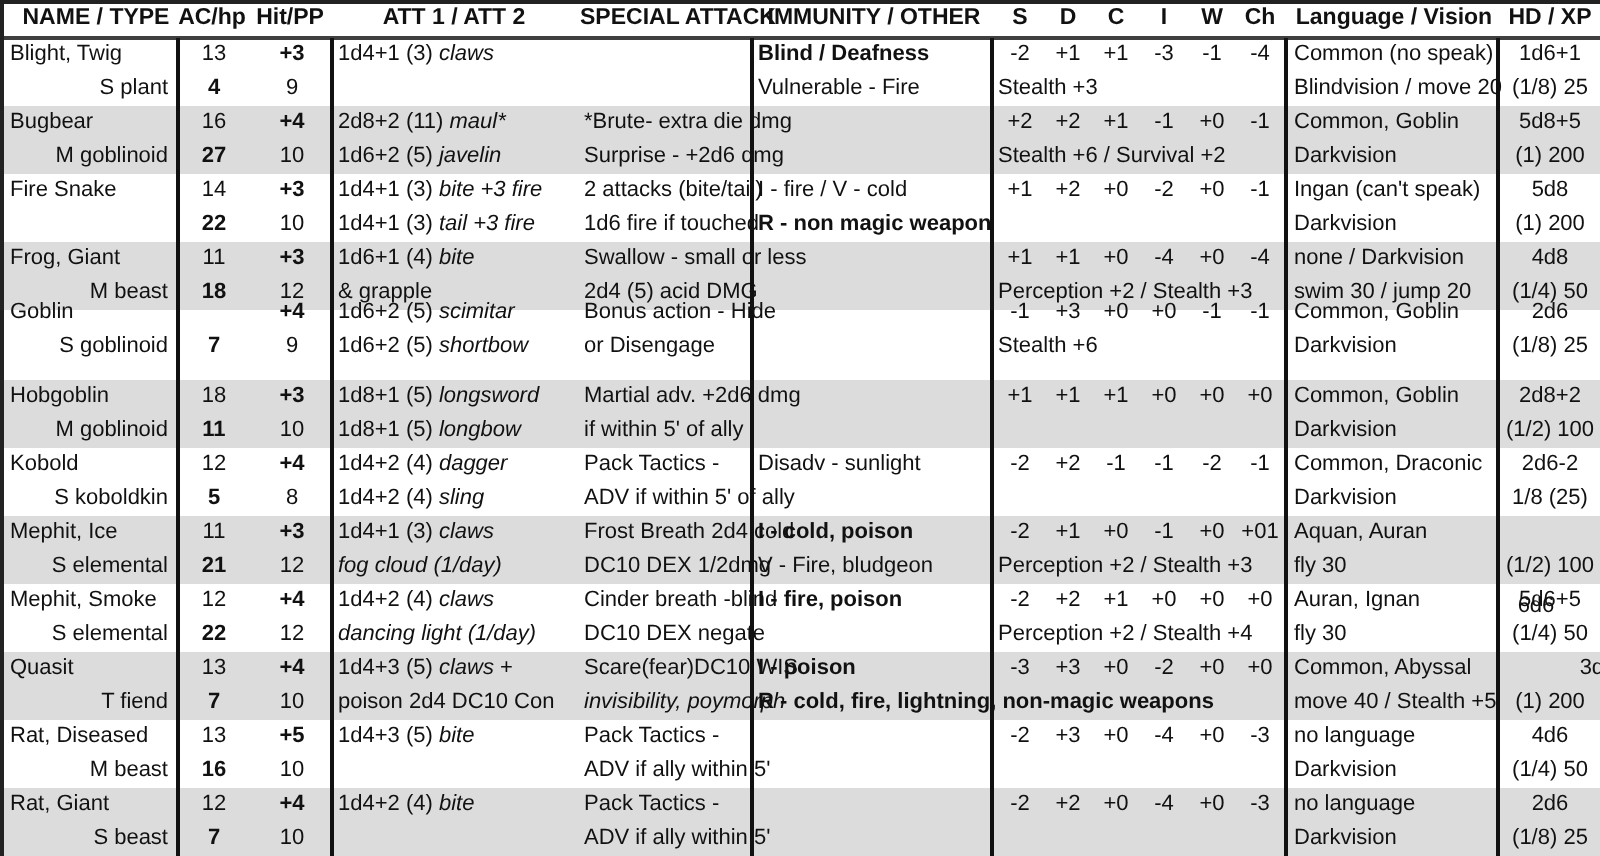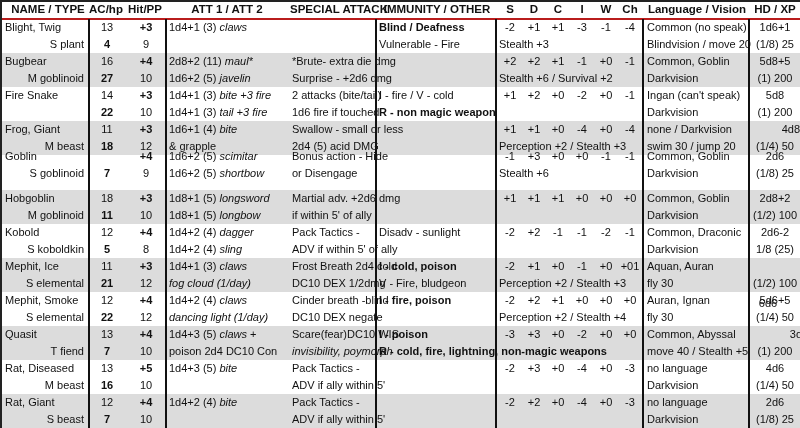--- a/index.html
+++ b/index.html
@@ -1,18 +1,18 @@
 <!DOCTYPE html>
 <html><head>
 <meta charset="utf-8">
 <style>
   html, body { margin:0; padding:0; background:#ffffff; }
   body { width:800px; height:428px; overflow:hidden; font-family:"Liberation Sans", sans-serif; font-size:11px; color:#111; }
   .sheet { position:absolute; left:0; top:0; width:798px; height:426px; border:1px solid #222; border-top:2px solid #222; border-left:2px solid #222; }
-  .hdr { position:absolute; left:0; top:0; height:16px; width:798px; font-weight:bold; font-size:11.5px; border-bottom:2px solid #b91c1c; background:#fff; }
+  .hdr { position:absolute; left:0; top:0; height:16px; width:798px; font-weight:bold; font-size:11.5px; border-bottom:2px solid #404040; background:#fff; }
   .hdr span { position:absolute; top:1px; text-align:center; white-space:nowrap; }
   .row { position:absolute; left:0; width:798px; height:34px; }
   .row.shade { background:#dcdcdc; }
   .ln { position:absolute; height:17px; line-height:17px; white-space:nowrap; }
   .l1 { top:0; } .l2 { top:17px; }
   .c { text-align:center; }
   .r { text-align:right; }
   .b { font-weight:bold; }
   .i { font-style:italic; }
   .vline { position:absolute; top:0; width:2px; background:#111; height:426px; }
@@ -129,21 +129,21 @@
         <div class="ln l2" style="left:377px;"></div>
         <div class="stat" style="left:496px;top:0;">+1</div>
         <div class="stat" style="left:520px;top:0;">+1</div>
         <div class="stat" style="left:544px;top:0;">+0</div>
         <div class="stat" style="left:568px;top:0;">-4</div>
         <div class="stat" style="left:592px;top:0;">+0</div>
         <div class="stat" style="left:616px;top:0;">-4</div>
         <div class="ln l2" style="left:497px;">Perception +2 / Stealth +3</div>
         <div class="ln l1" style="left:645px;">none / Darkvision</div>
         <div class="ln l2" style="left:645px;">swim 30 / jump 20</div>
-        <div class="ln l1 c" style="left:748px;width:50px;text-align:right;">4d8</div>
+        <div class="ln l1 c" style="left:748px;width:50px;">4d8</div>
         <div class="ln l2 c" style="left:748px;width:50px;">(1/4) 50</div>
       </div>
       <div class="row" style="top:146px;">
         <div class="ln l1" style="left:3px;width:82px;">Goblin</div>
         <div class="ln l2 r" style="left:0;width:82px;">S goblinoid</div>
         <div class="ln l1 c" style="left:88px;width:34px;"></div>
         <div class="ln l2 c b" style="left:88px;width:34px;">7</div>
         <div class="ln l1 c b" style="left:124px;width:40px;">+4</div>
         <div class="ln l2 c" style="left:124px;width:40px;">9</div>
         <div class="ln l1" style="left:167px;"><span>1d6+2 (5) </span><span class="i">scimitar</span></div>

